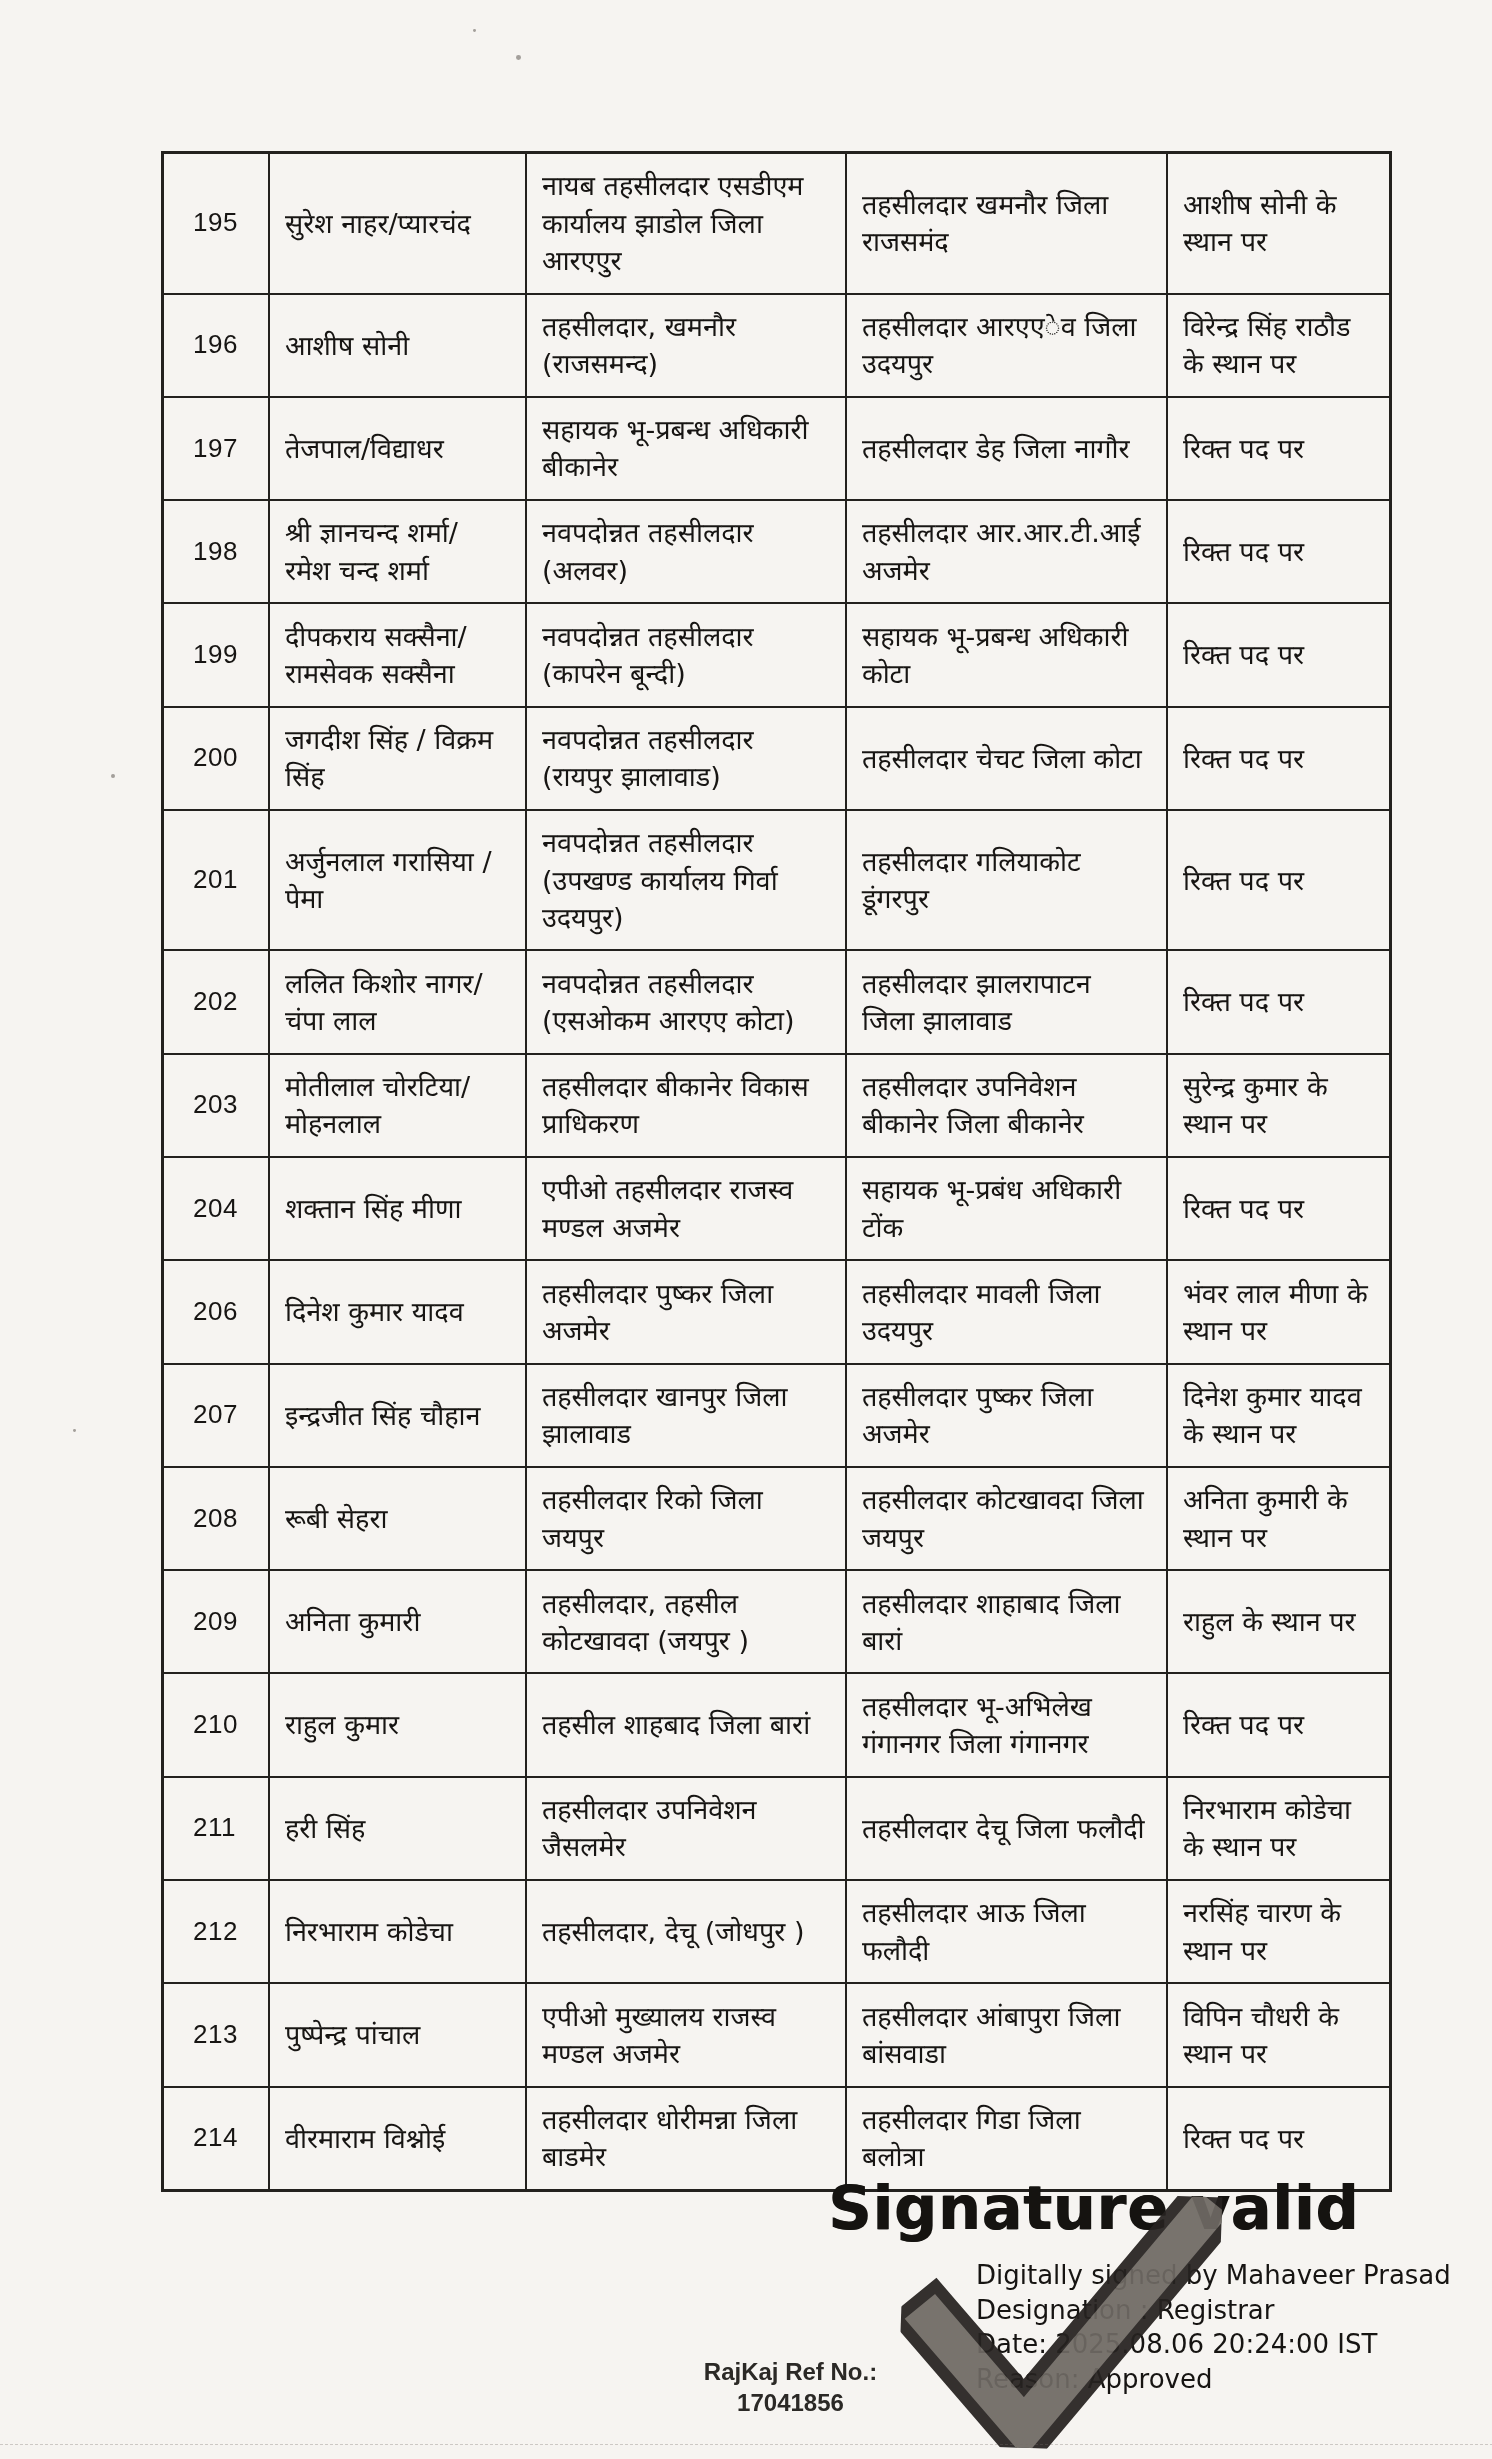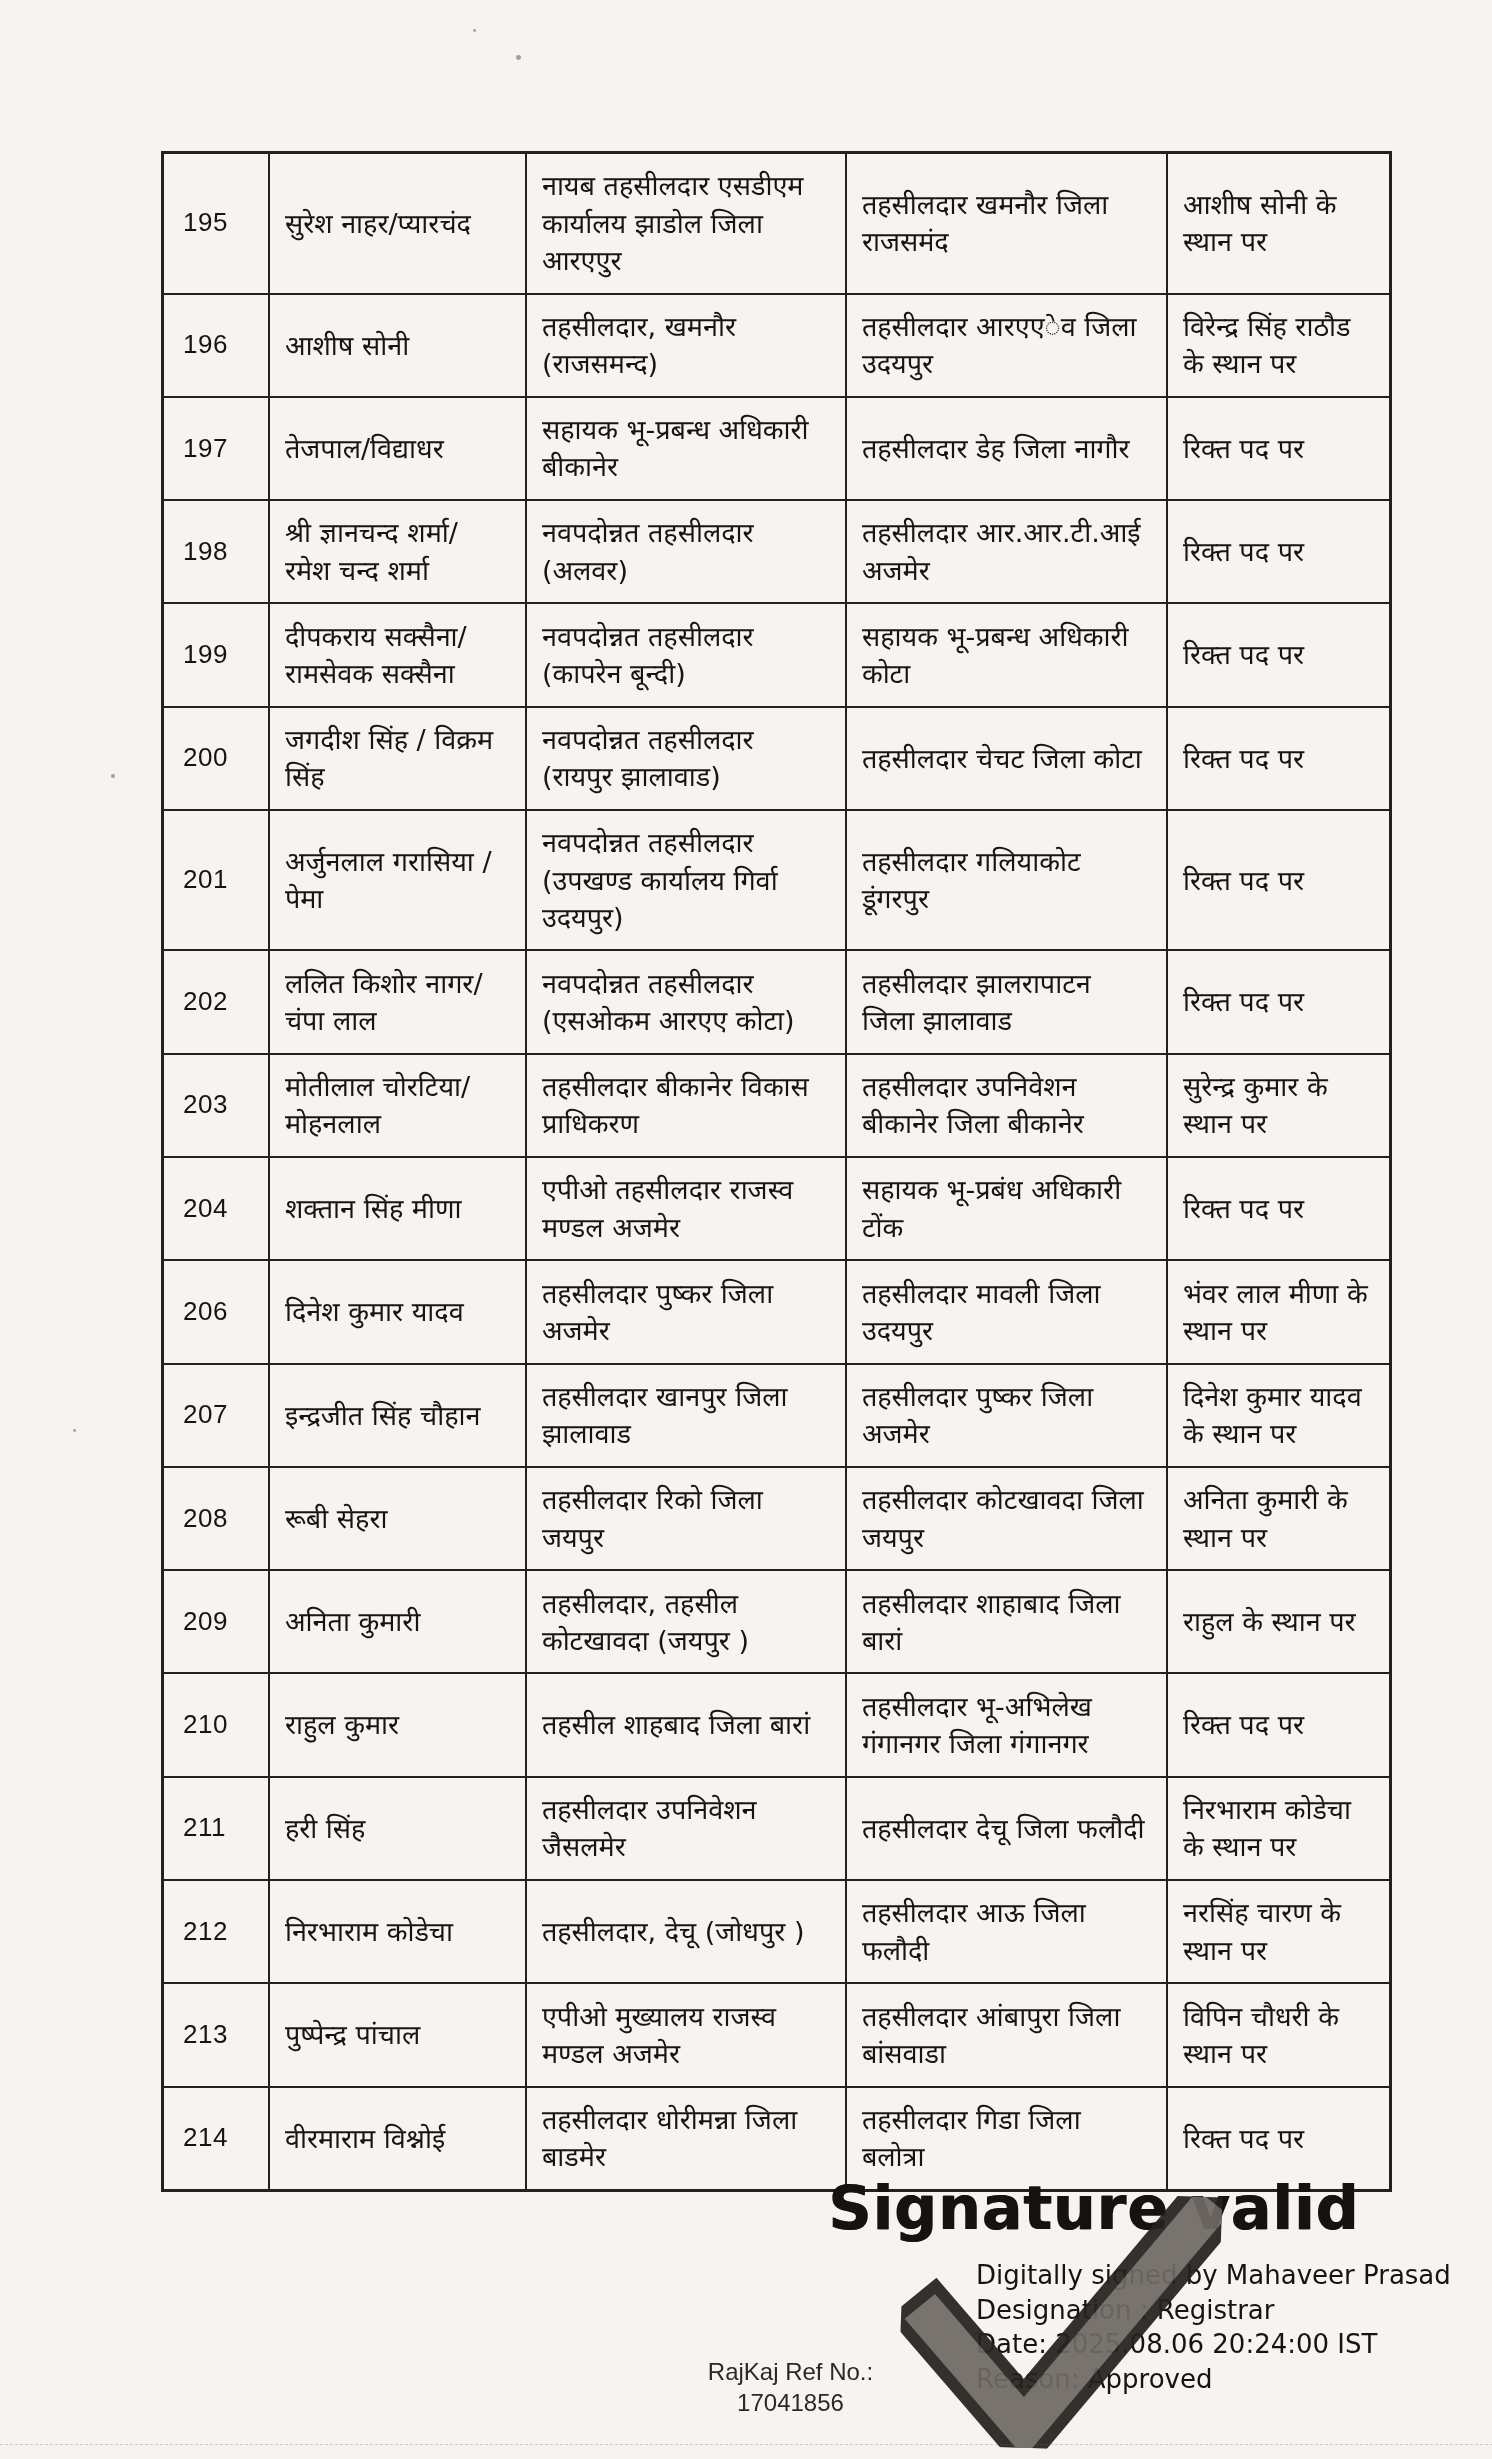--- a/index.html
+++ b/index.html
@@ -26,21 +26,21 @@
   .paper-table{border-width:3.4px;}
   .paper-table td{
     padding:13.4px 15.4px;
     font-size:27px;
     line-height:1.38;
     vertical-align:middle;
     word-wrap:break-word;
   }
   td.c-no{
     font-size:26px;
-    padding-left:19px;
+    padding-left:29px;
     letter-spacing:0.5px;
     font-family:"Liberation Sans","DejaVu Sans",sans-serif;
   }
   
   .stamp-title{
     position:absolute;left:828px;top:2173px;
     font-size:60px;font-weight:600;letter-spacing:1px;
     color:#151310;white-space:nowrap;
     text-shadow:1px 0 0 #151310;
   }
@@ -52,21 +52,21 @@
   .stamp-check{
     position:absolute;left:901px;top:2192px;
     width:317px;height:257px;
     transform:rotate(2deg);
     opacity:.93;
   }
   
   .footer-ref{
     position:absolute;left:661px;top:2356px;
     width:259px;text-align:center;
-    font-weight:normal;font-size:24px;line-height:1.3;
+    font-weight:bold;font-size:24px;line-height:1.3;
     color:#2b2926;
     font-family:"Liberation Sans","DejaVu Sans",sans-serif;
   }
   
   .speck{position:absolute;border-radius:50%;background:rgba(95,90,84,.55);}
   .sp1{left:516px;top:55px;width:4.8px;height:4.8px;}
   .sp2{left:473px;top:29px;width:2.9px;height:2.9px;}
   .sp3{left:111px;top:774px;width:3.8px;height:3.8px;}
   .sp4{left:73px;top:1429px;width:2.9px;height:2.9px;}
   .bottom-scan-line{

